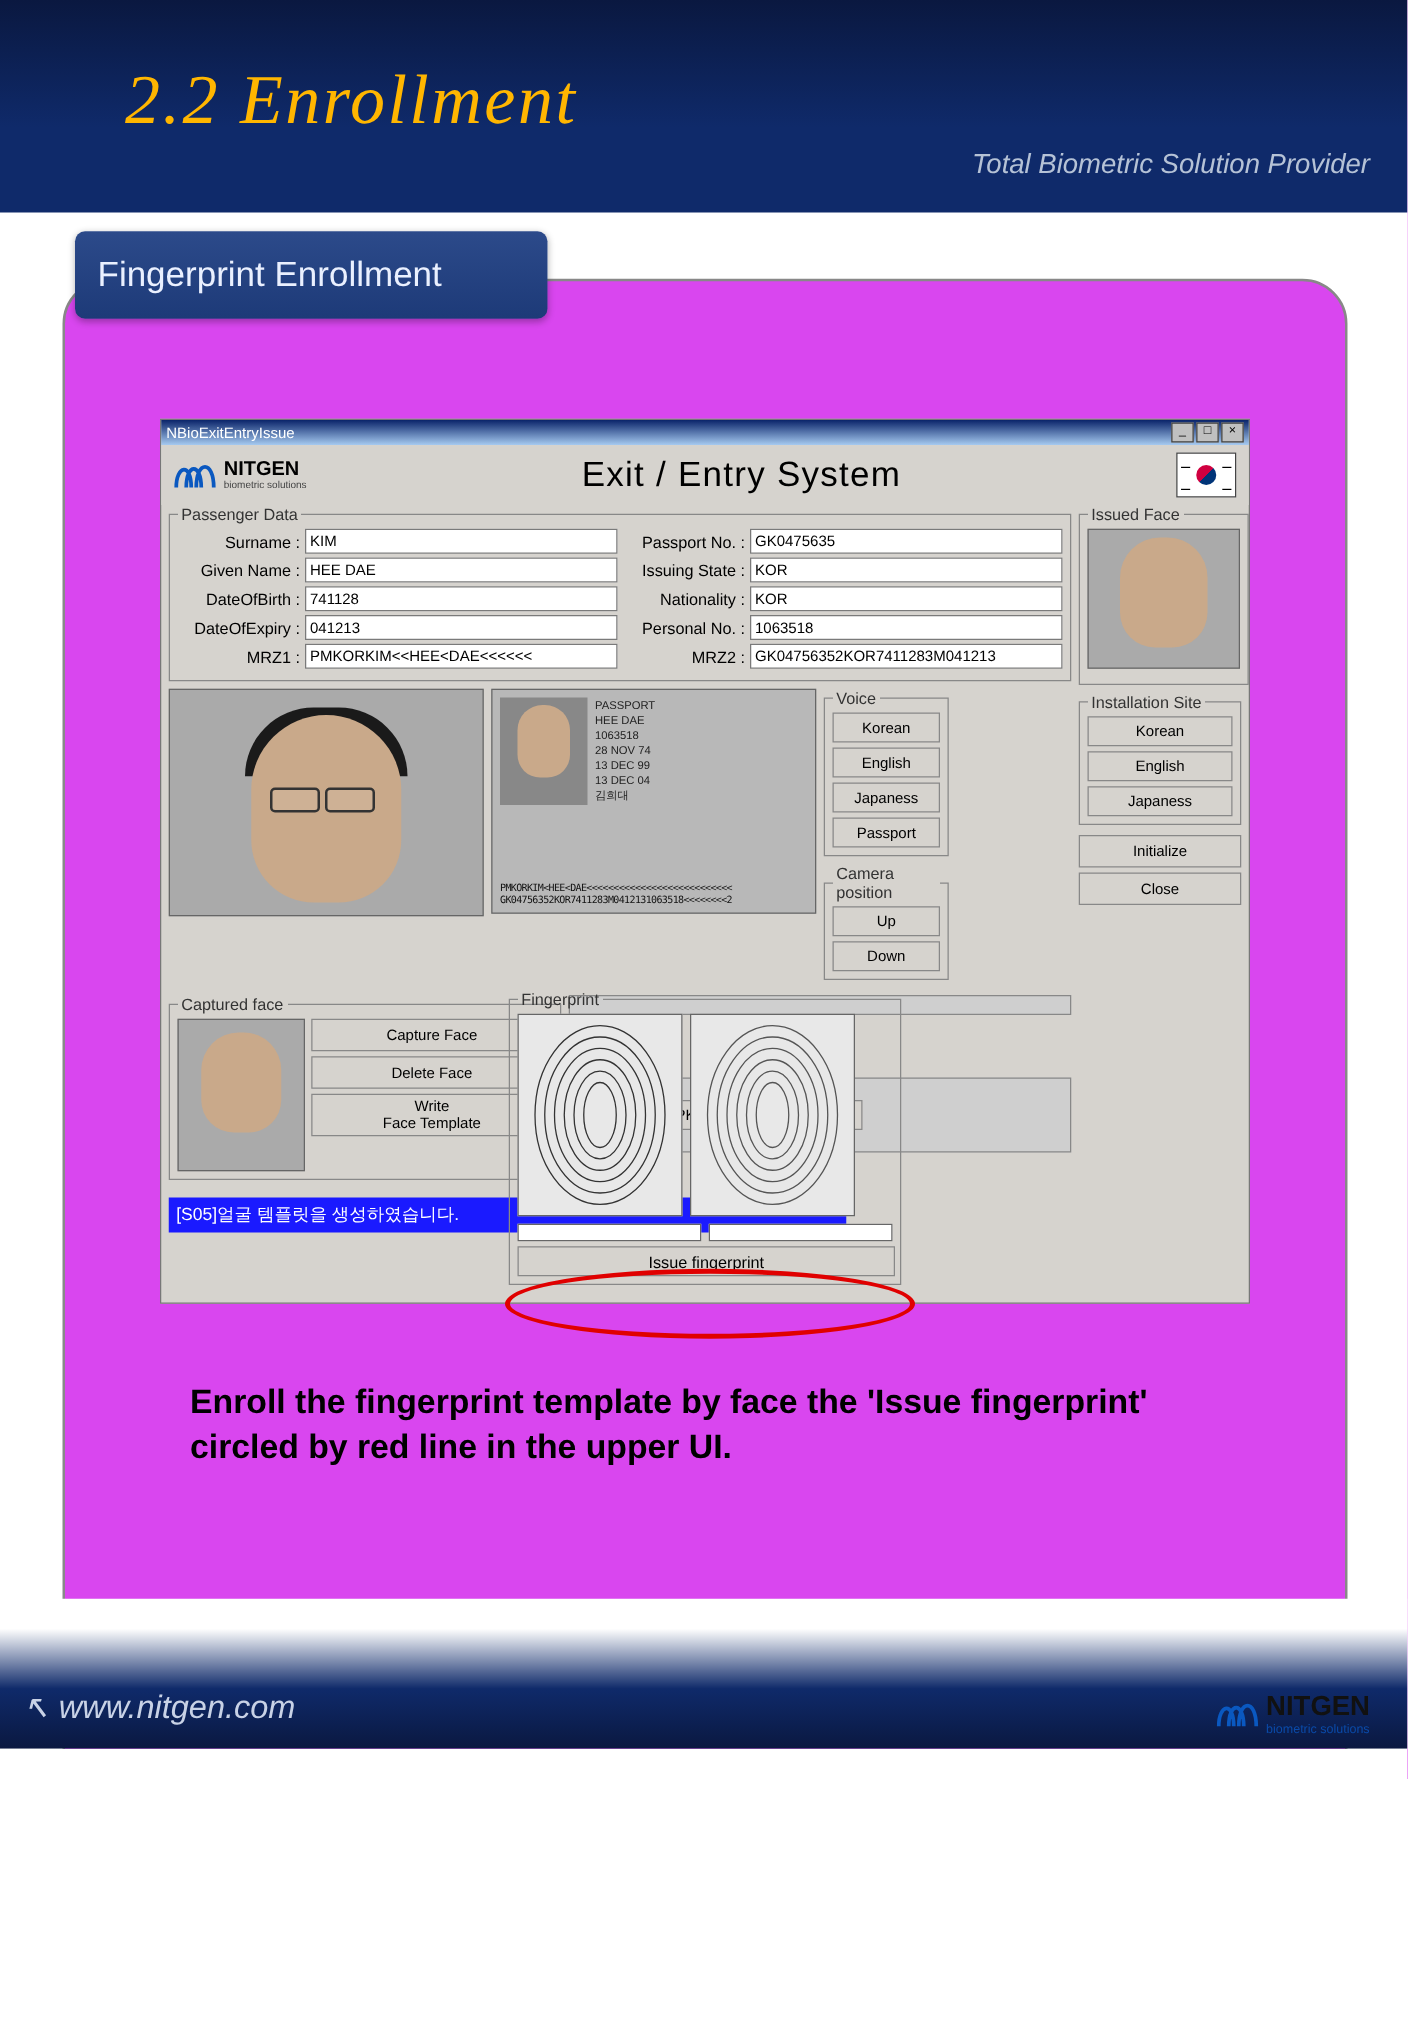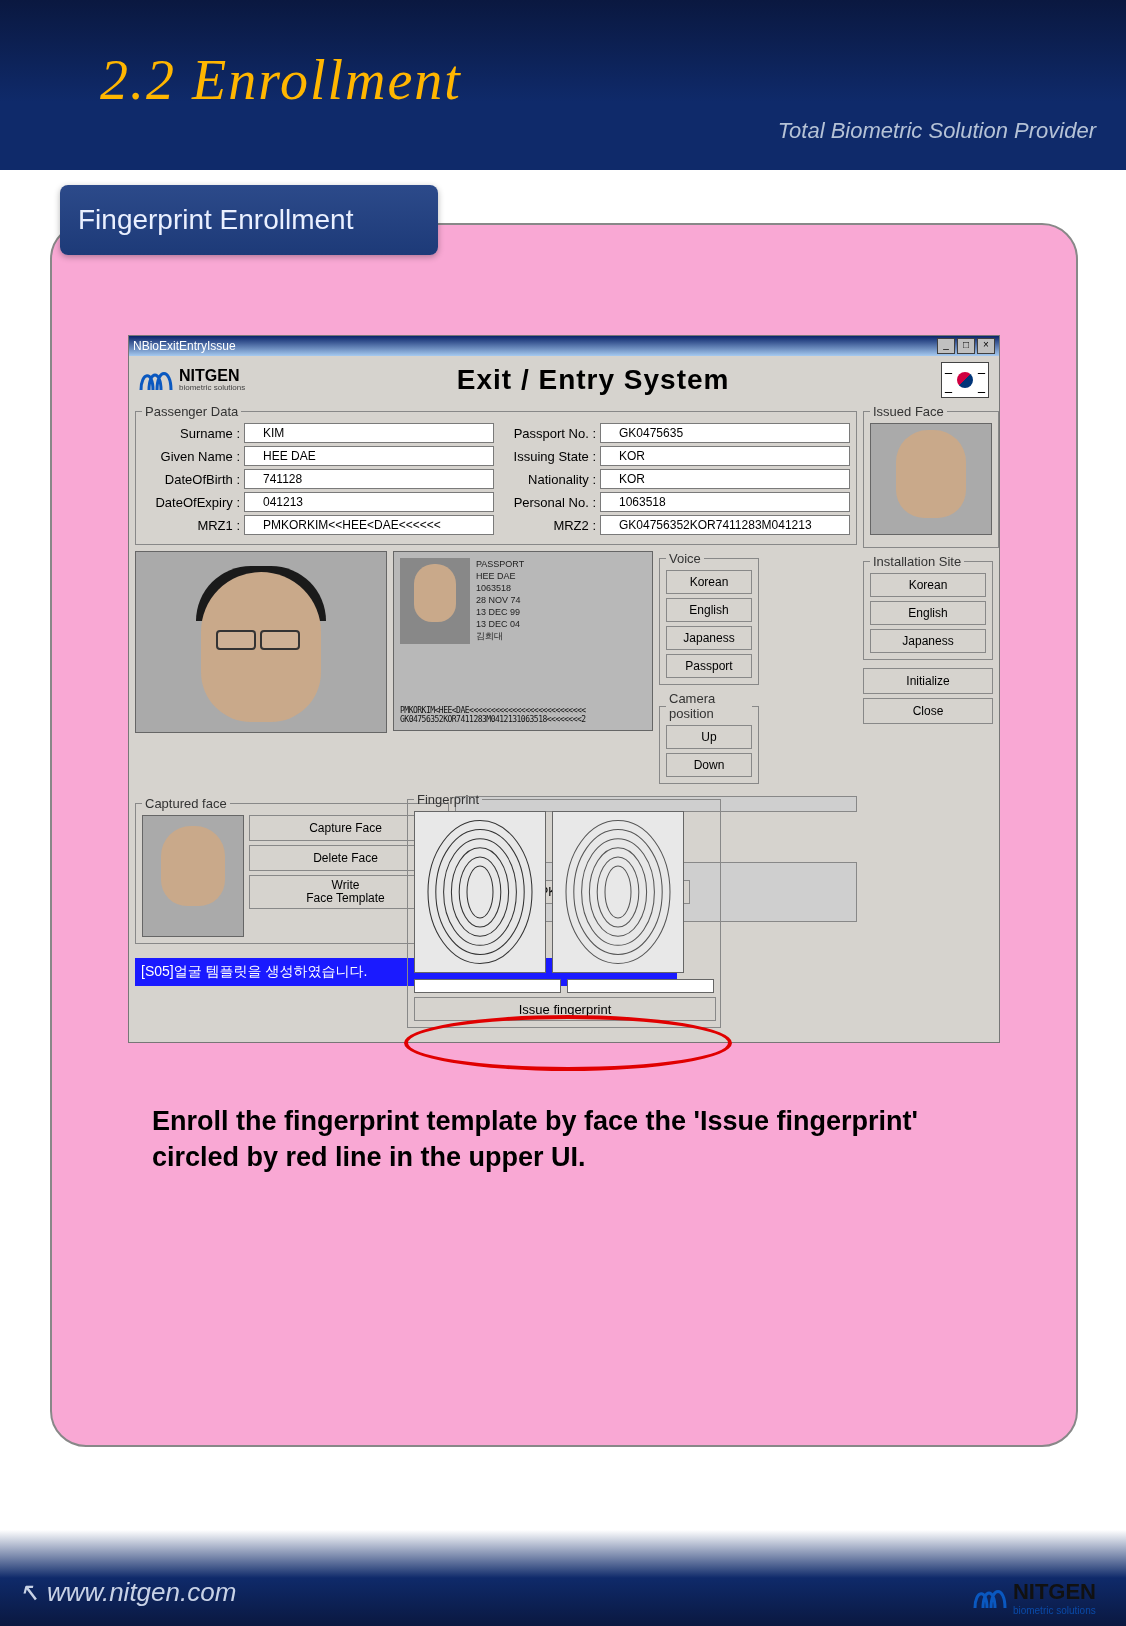--- a/index.html
+++ b/index.html
@@ -1,47 +1,47 @@
 <!DOCTYPE html>
 <html><head>
 <meta charset="utf-8">
 <style>
   html,body{margin:0;padding:0;font-family:Arial,Helvetica,sans-serif;background:#fff;}
-  .page{width:1126px;height:1626px;position:relative;overflow:hidden;}
+  .page{width:1126px;height:1399px;position:relative;overflow:hidden;}
   .top-banner{height:170px;background:linear-gradient(180deg,#0a1840 0%,#0f2a6a 60%,#0f2a6a 100%);position:relative;}
   .title{position:absolute;left:100px;top:48px;font-size:56px;color:#ffb600;font-style:italic;font-family:Georgia,serif;letter-spacing:2px;}
   .tag{position:absolute;right:30px;top:118px;color:#b5c2d6;font-size:22px;font-style:italic;}
   .content{position:absolute;left:50px;top:185px;width:1026px;height:1270px;}
   .badge{position:absolute;left:10px;top:0;width:360px;height:70px;border-radius:8px;background:linear-gradient(180deg,#2c4a8a 0%,#1d3a78 100%);color:#eaf0ff;font-size:28px;display:flex;align-items:center;padding-left:18px;box-shadow:0 2px 6px rgba(0,0,0,.3);z-index:5;}
-  .panel{position:absolute;left:0;top:38px;width:1024px;height:1220px;border:2px solid #888;border-radius:36px;background:#f9a8d4;}
+  .panel{position:absolute;left:0;top:38px;width:1024px;height:1220px;border:2px solid #888;border-radius:36px;background:#d946ef;}
   .panel-inner{padding:110px 40px 0 40px;}
   .app{border:1px solid #777;background:#d6d3ce;width:870px;margin:0 auto;font-size:14px;color:#000;}
   .tb{height:20px;background:linear-gradient(#0a246a,#a6caf0);color:#fff;font-size:12px;display:flex;align-items:center;justify-content:space-between;padding:0 4px;}
   .tb .wb{display:flex;gap:2px;}
   .tb .wb span{width:16px;height:14px;background:#c0c0c0;border:1px solid #404040;font-size:10px;line-height:12px;text-align:center;color:#000;}
   .header-row{display:flex;align-items:center;height:48px;padding:0 10px;background:#d6d3ce;}
   .logo-box{display:flex;align-items:center;gap:6px;}
   .logo-mark{width:34px;height:24px;}
   .logo-mark svg{width:34px;height:24px;}
   .logo-text{font-weight:bold;font-size:16px;line-height:14px;}
   .logo-sub{font-size:8px;color:#444;}
-  .sys-title{flex:1;text-align:center;font-weight:700;font-size:28px;letter-spacing:1px;}
+  .sys-title{flex:1;text-align:center;font-weight:400;font-size:28px;letter-spacing:1px;}
   .flag{width:46px;height:34px;border:1px solid #444;background:#fff;position:relative;}
   .flag .c{position:absolute;left:50%;top:50%;width:16px;height:16px;border-radius:50%;transform:translate(-50%,-50%);background:linear-gradient(135deg,#d00040 50%,#003478 50%);}
   .flag .tri{position:absolute;font-size:10px;color:#000;}
   .body-row{display:flex;gap:6px;padding:0 6px 6px 6px;}
   .left-col{flex:1;}
   .right-col{width:130px;}
   fieldset{border:1px solid #888;margin:0 0 6px 0;padding:4px 6px 6px 6px;}
   legend{font-size:13px;color:#333;padding:0 3px;}
   .pd{display:flex;gap:4px;}
   .pd .col{flex:1;}
   .fld{display:flex;align-items:center;margin-bottom:3px;}
   .fld label{width:98px;text-align:right;font-size:13px;margin-right:4px;}
-  .fld input{flex:1;height:18px;border:1px solid #7a7a7a;background:#fff;font-size:12px;padding:0 18px;font-family:inherit;}
+  .fld input{flex:1;height:18px;border:1px solid #7a7a7a;background:#fff;font-size:12px;padding:0 3px;font-family:inherit;}
   .long input{width:100%;}
   .camera-area{display:flex;gap:6px;}
   .cam{width:250px;height:180px;border:1px solid #666;background:#aaa;position:relative;overflow:hidden;}
   .face-ph .head{width:120px;height:150px;border-radius:60px 60px 50px 50px;background:#c9a98a;position:absolute;left:50%;top:20px;transform:translateX(-50%);}
   .face-ph .hair{width:130px;height:55px;background:#1a1a1a;border-radius:60px 60px 0 0;position:absolute;left:50%;top:14px;transform:translateX(-50%);}
   .face-ph .glasses{position:absolute;left:50%;top:78px;transform:translateX(-50%);width:90px;height:18px;}
   .face-ph .glasses span{display:inline-block;width:36px;height:16px;border:2px solid #333;border-radius:4px;background:rgba(255,255,255,.1);}
   .passport{width:260px;height:180px;border:1px solid #666;background:#b8b8b8;position:relative;padding:6px;box-sizing:border-box;}
   .passport .photo{width:70px;height:86px;background:#888;float:left;margin-right:6px;position:relative;}
   .passport .photo .h{width:42px;height:58px;background:#c9a98a;border-radius:20px 20px 18px 18px;position:absolute;left:50%;top:6px;transform:translateX(-50%);}

